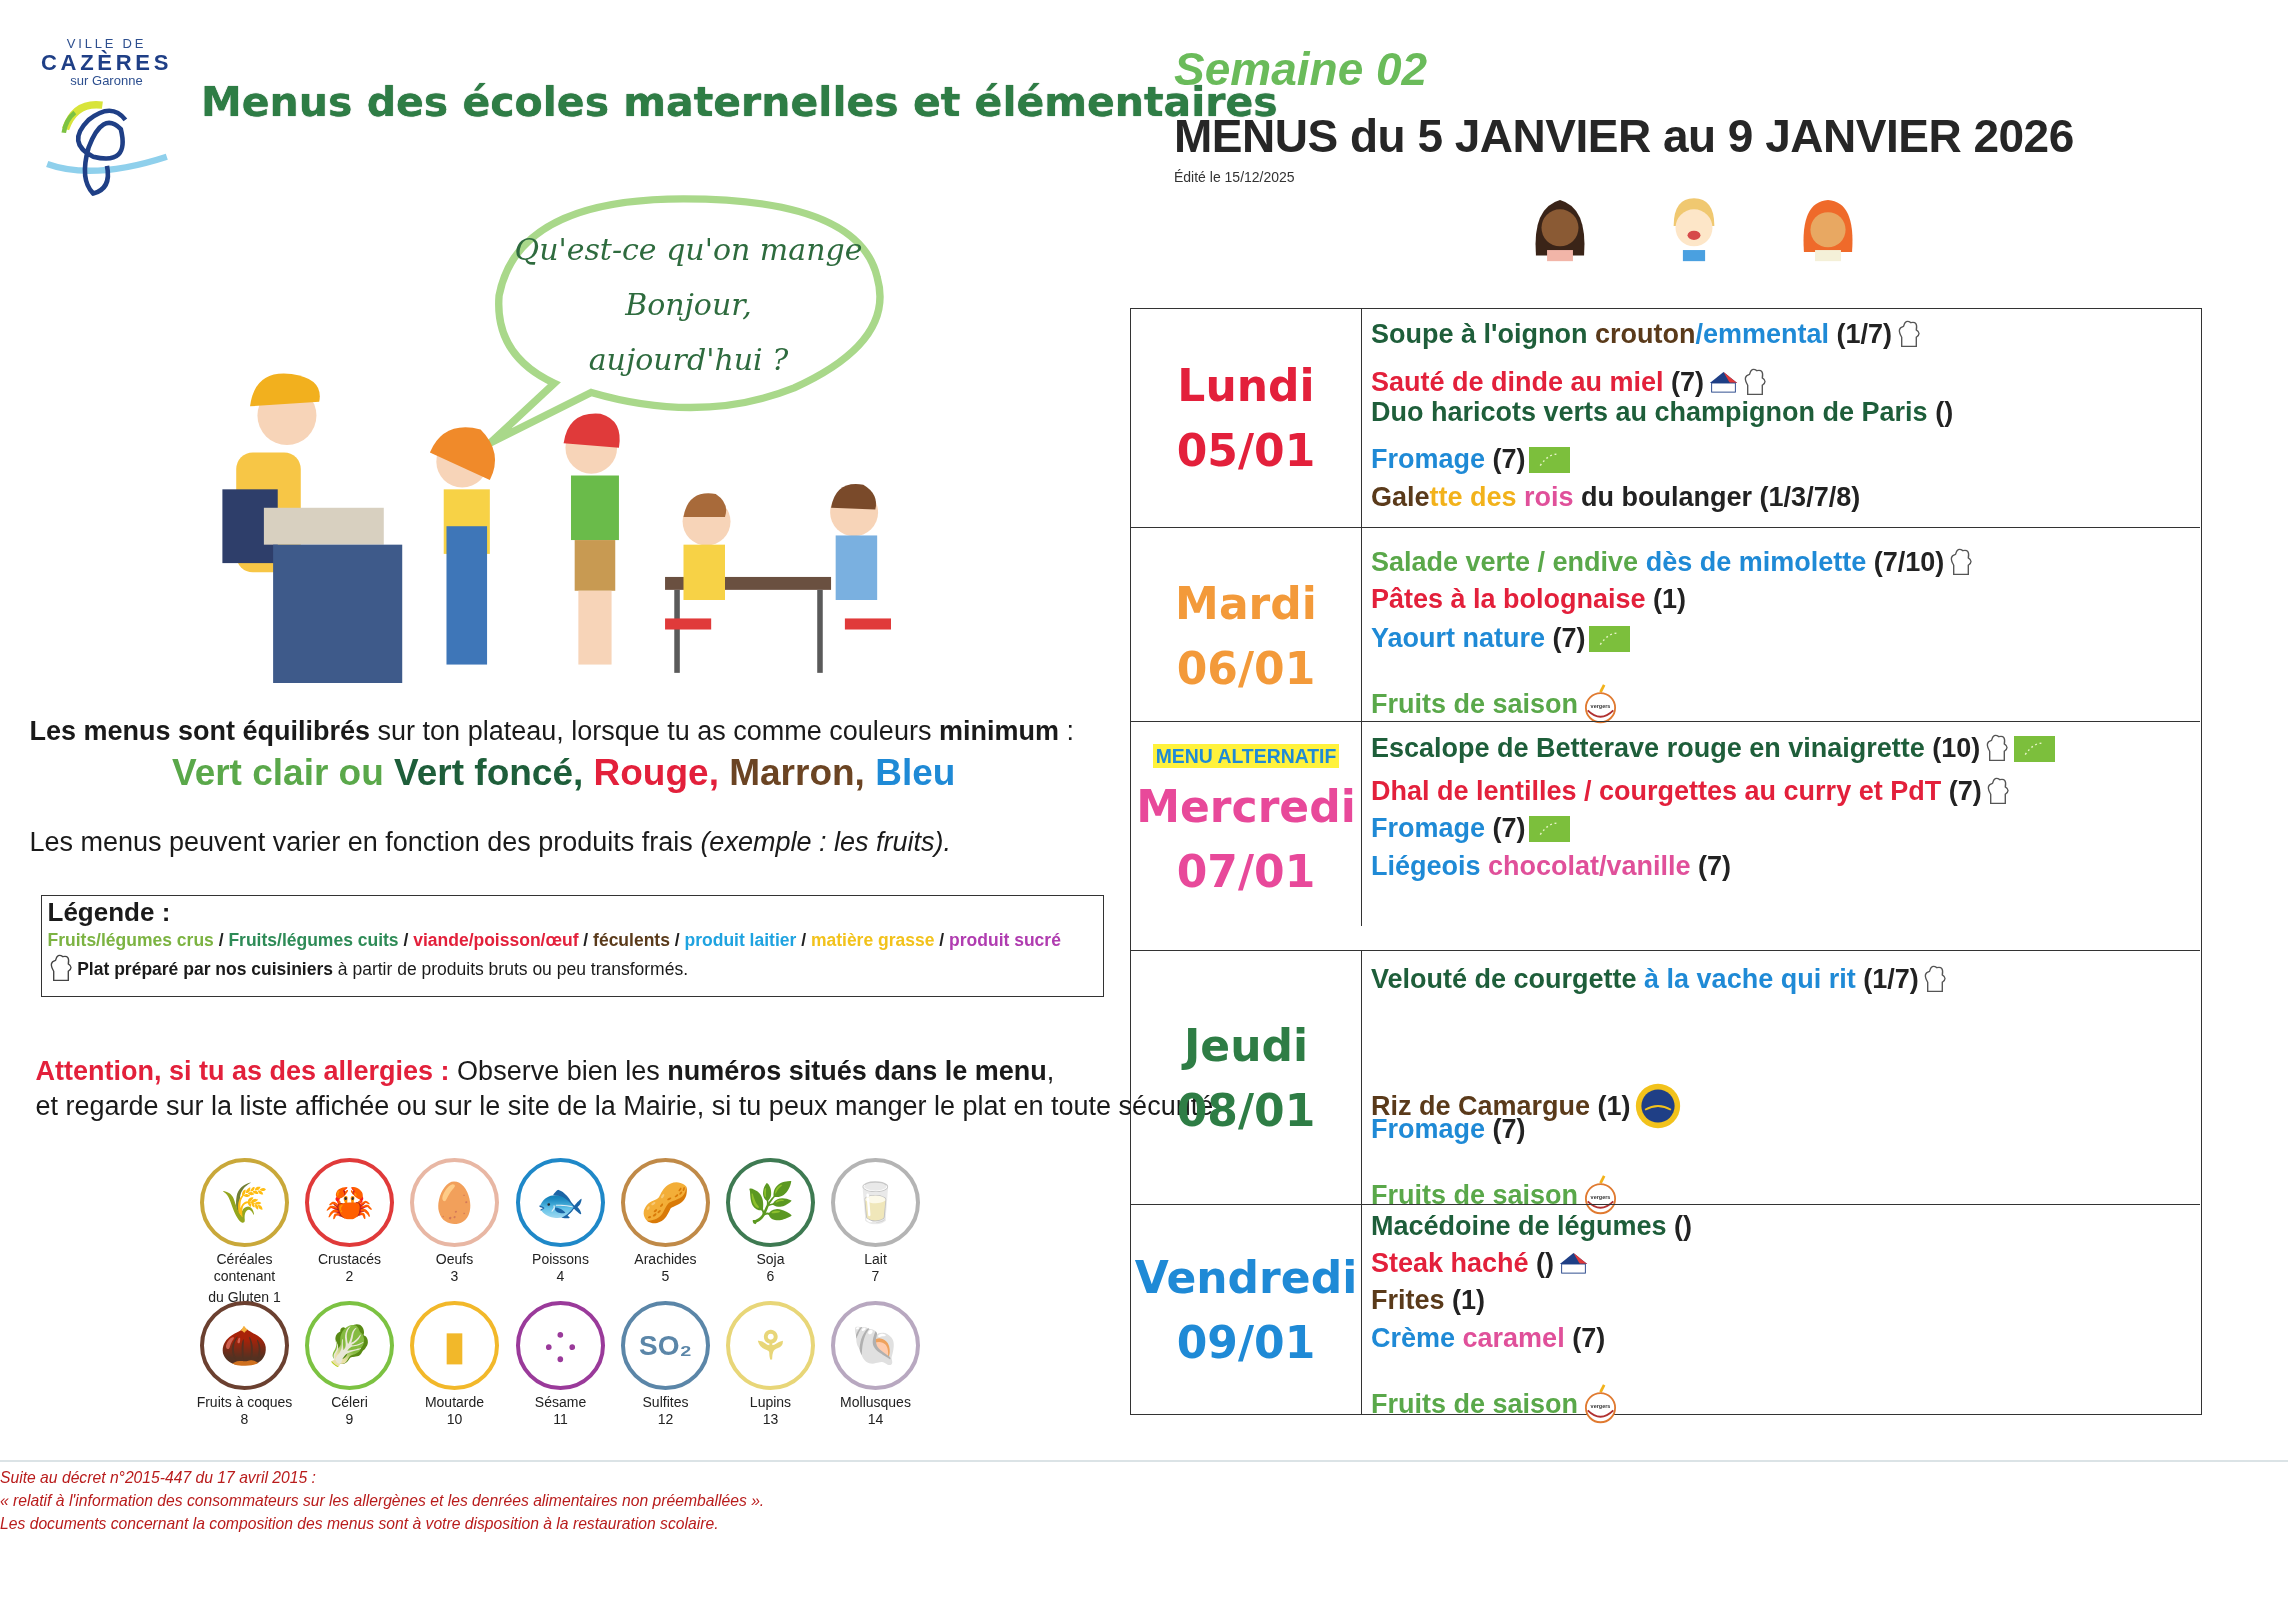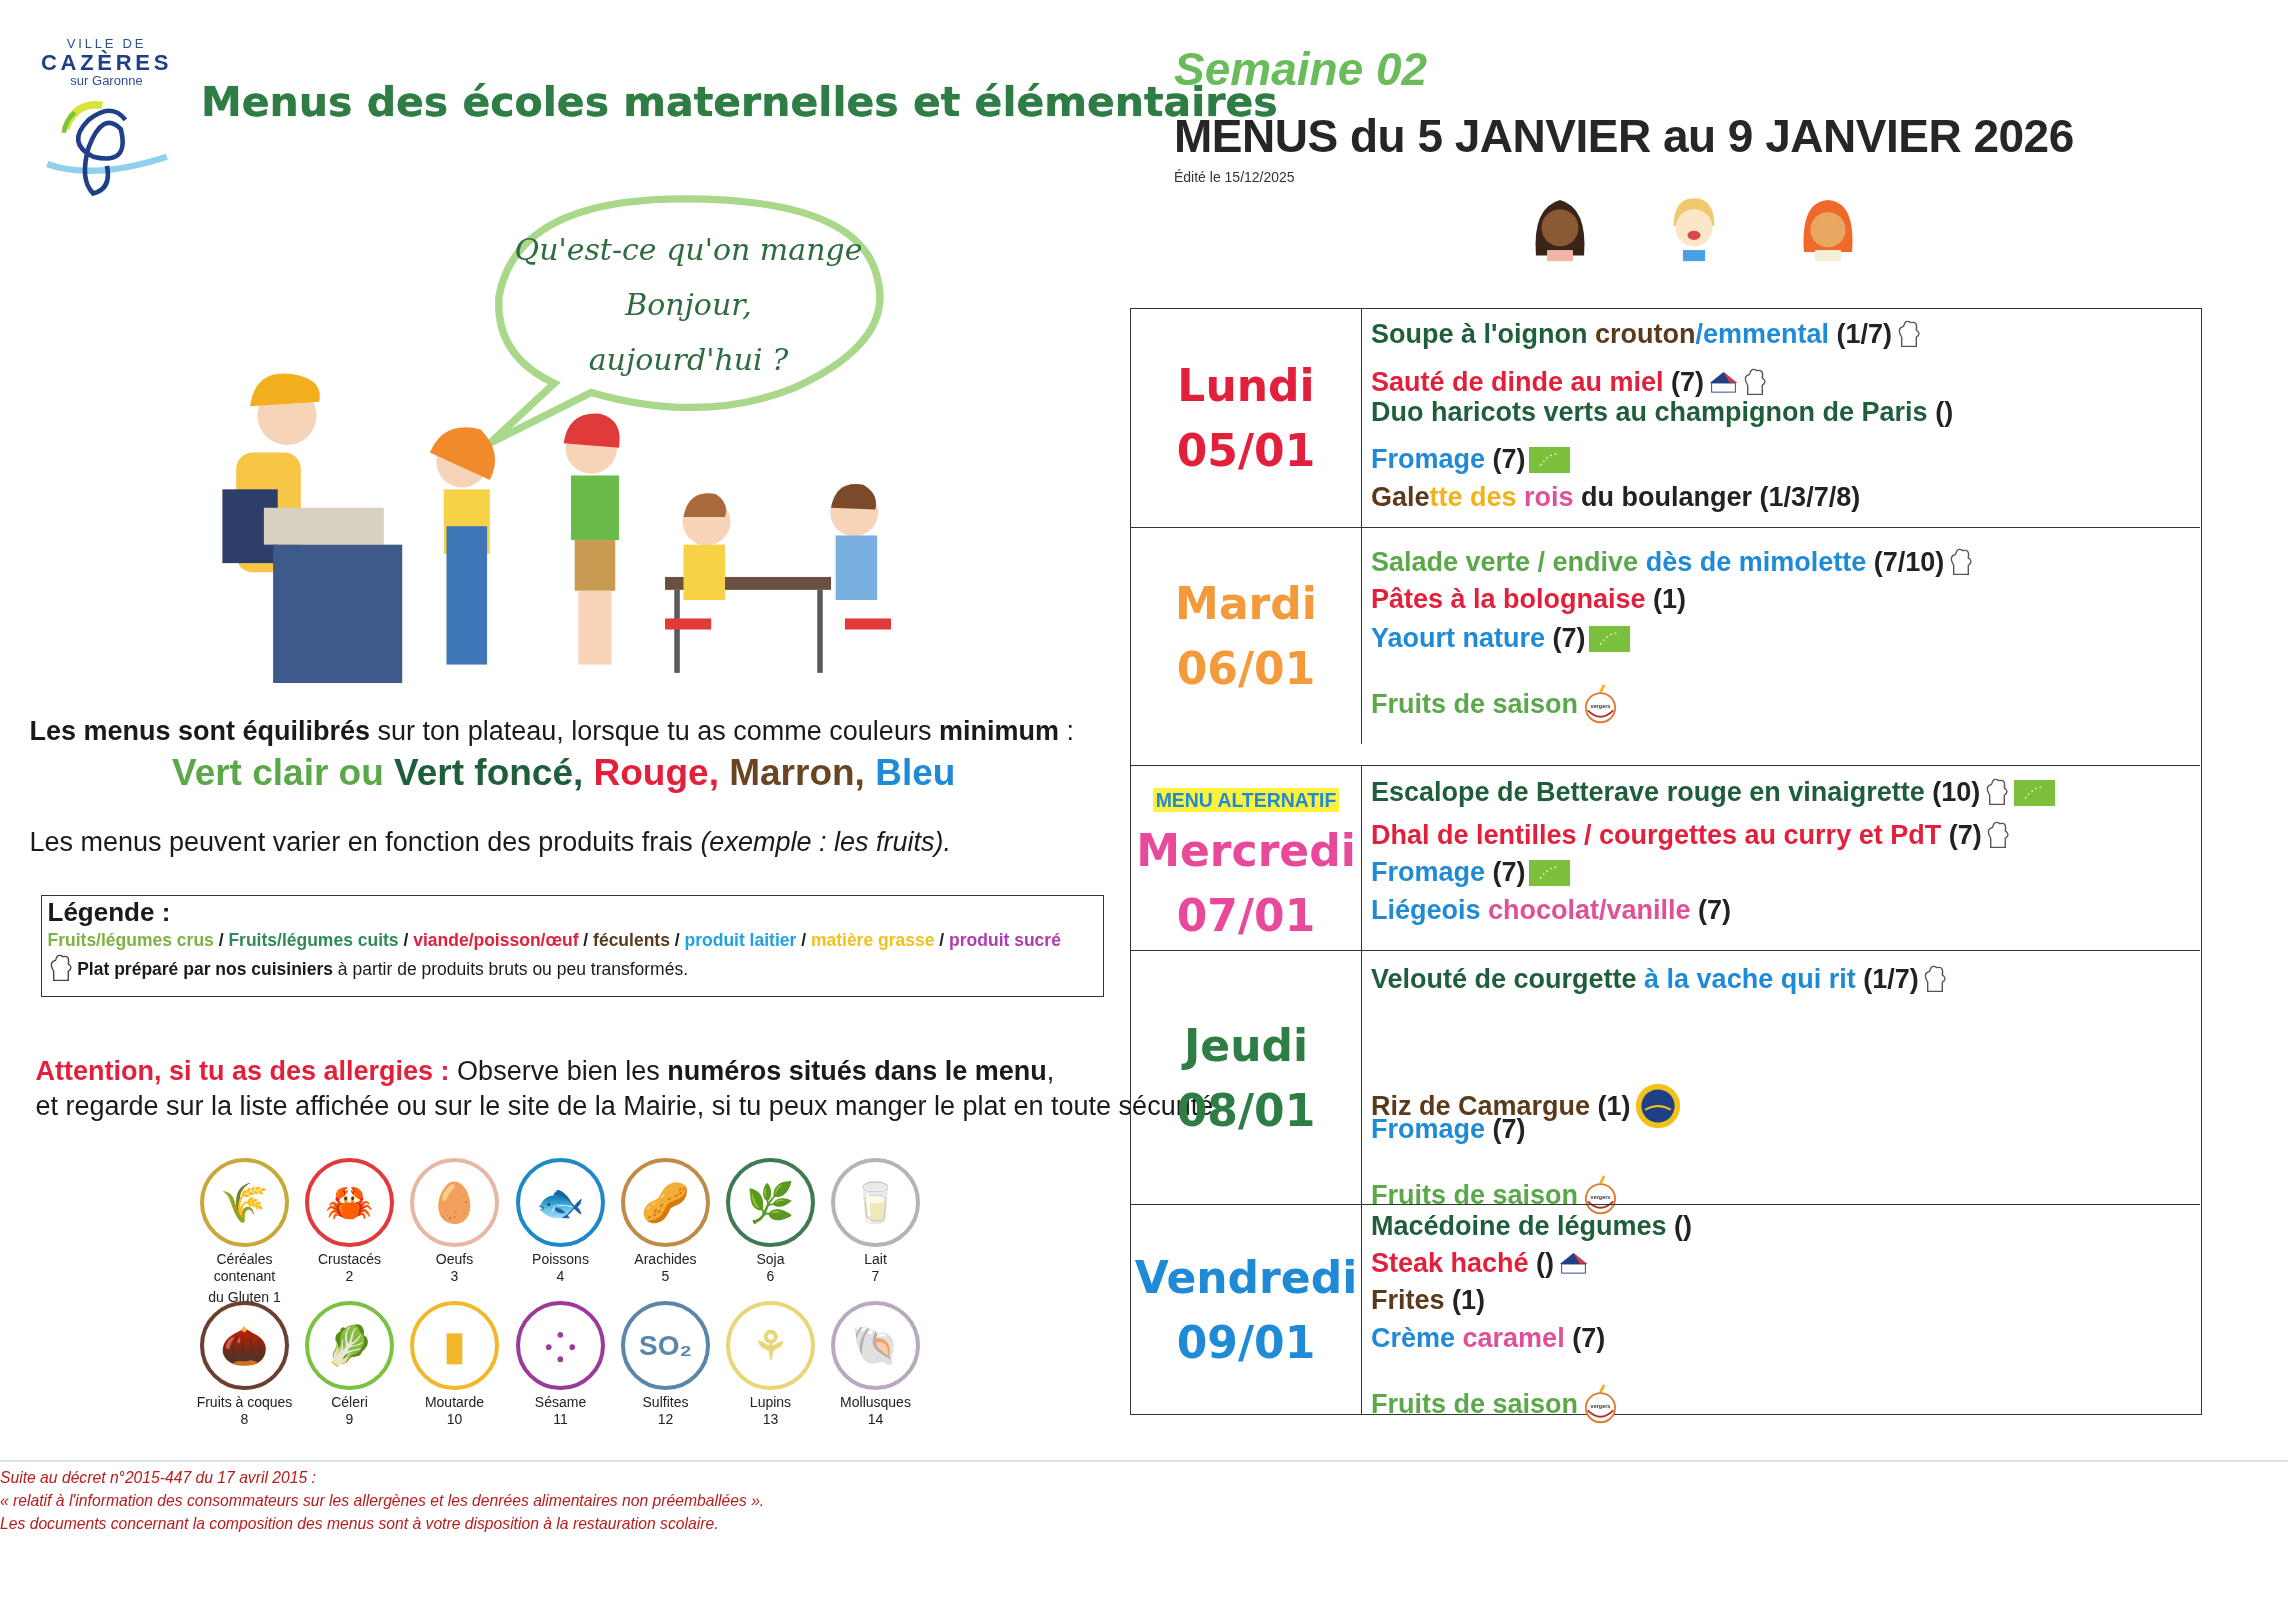--- a/index.html
+++ b/index.html
@@ -322,21 +322,21 @@
       <div class="item" style="top: 155px;">
         <span><span class="c-lgreen" style="white-space: pre;">Fruits de saison</span></span>
         <svg class="ic-vergers" viewBox="0 0 40 46" style="font-size:29px">
           <path d="M20 10 L24 2" stroke="#f2b21b" stroke-width="3"></path>
           <circle cx="20" cy="27" r="16" fill="#fff" stroke="#e07a30" stroke-width="2"></circle>
           <path d="M6 30 Q20 44 34 30" stroke="#b03030" stroke-width="2" fill="none"></path>
           <text x="20" y="27" font-size="6" text-anchor="middle" fill="#333">vergers</text>
         </svg>
       </div>
     </div>
-    <div class="row" style="top: 456px; height: 205px;">
+    <div class="row" style="top: 412px; height: 205px;">
       <div class="daycell" style="color: rgb(232, 73, 154);">
         <div class="alt-badge">MENU ALTERNATIF</div>
         <div>Mercredi</div>
         <div>07/01</div>
       </div>
       <div class="item" style="top: 11px;">
         <span><span class="c-dgreen" style="white-space: pre;">Escalope de Betterave rouge en vinaigrette </span><span class="num" style="white-space: pre;">(10)</span></span>
         <svg class="ic-chef" viewBox="0 0 28 34">
           <path d="M6 20 Q0 10 8 8 Q10 0 16 4 Q24 2 22 12 Q28 16 22 20 L22 30 L6 30 Z" fill="#fff" stroke="#555" stroke-width="1.5"></path>
         </svg>

